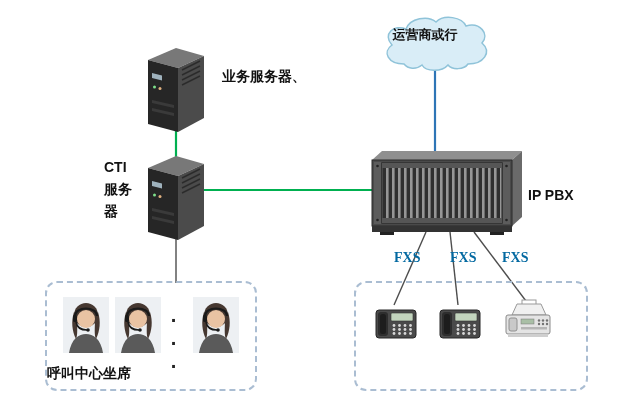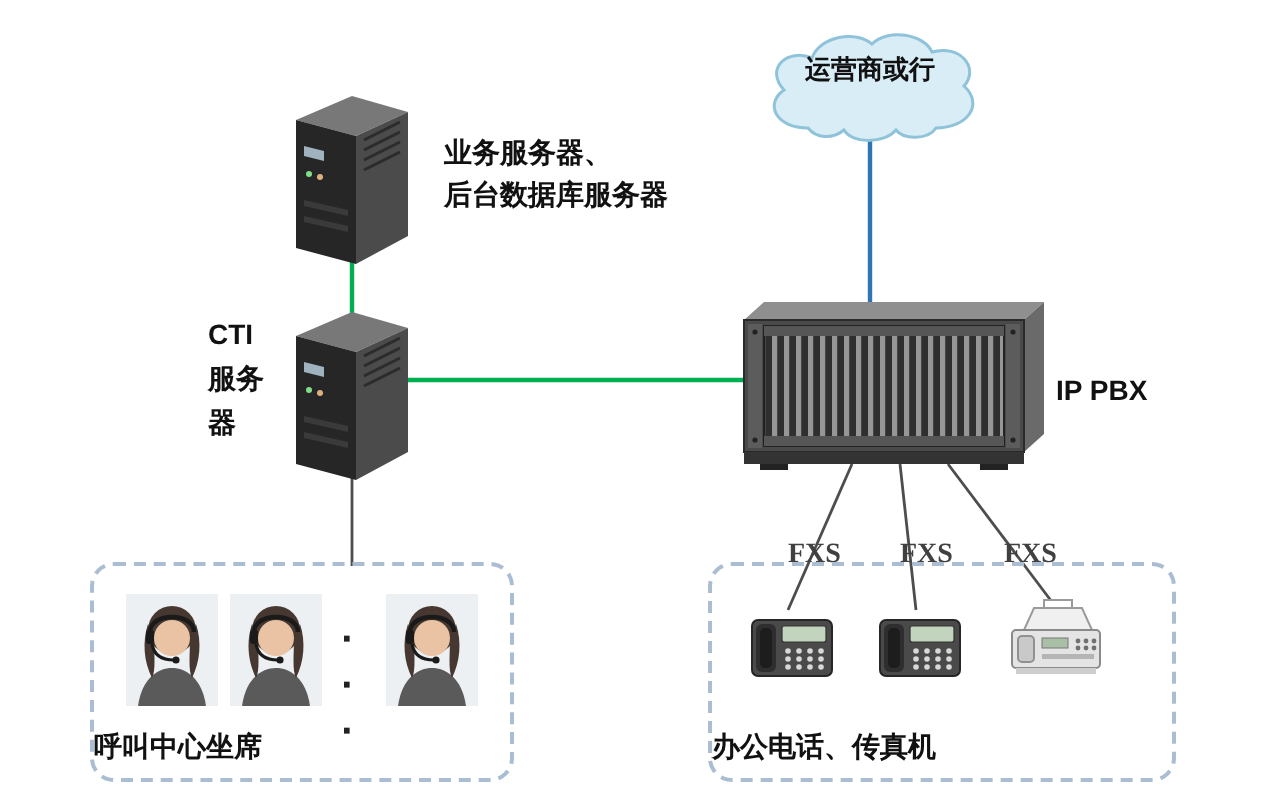--- a/index.html
+++ b/index.html
@@ -8,21 +8,21 @@
     position:relative; width:640px; height:400px; background:#ffffff;
     font-family:"Liberation Sans", sans-serif; overflow:hidden;
   }
   .connectors { position:absolute; left:0; top:0; pointer-events:none; }
   .label { position:absolute; color:#111; font-weight:700; font-size:14px; line-height:21px; }
   .label-cti { line-height:22px; }
   .group-box { position:absolute; border:2px dashed #aabdd2; border-radius:12px; }
   .group-label { position:absolute; left:0; right:0; top:82px; text-align:left;
                  font-size:14px; font-weight:700; color:#111; }
   .fxs { position:absolute; font-family:"Liberation Serif", serif; font-size:14px;
-         font-weight:700; color:#404040;margin-top:20px; }
+         font-weight:700; color:#0369a1; }
   .dots { position:absolute; font-size:20px; font-weight:700; letter-spacing:6px; color:#222; }
   .cloud-text { position:absolute; text-align:center; font-size:13px; font-weight:700;
                 line-height:18px; color:#111; }
   .node-graphic { position:absolute; }
 </style>
 </head>
 <body>
 
 <div class="canvas">
 
@@ -47,21 +47,20 @@
       <line x1="42" y1="43" x2="60" y2="34" stroke="#2c2c2c" stroke-width="1.5"></line>
       <polygon points="12,31 22,33.5 22,38.5 12,36" fill="#9fb2bd"></polygon>
       <circle cx="14.5" cy="45" r="1.5" fill="#7fe08a"></circle>
       <circle cx="20" cy="46.5" r="1.5" fill="#e0b07f"></circle>
       <polygon points="12,58 34,63 34,66 12,61" fill="#3a3a3a"></polygon>
       <polygon points="12,66 34,71 34,74 12,69" fill="#3a3a3a"></polygon>
     </svg>
   </div>
   <div class="label" style="left:222px; top:50px;margin-top:16px;">
     <div>业务服务器、</div>
-    <div>后台数据库服务器</div>
   </div>
 
   <div class="node-graphic" style="left:140px; top:150px;">
     <svg width="72" height="92" viewBox="0 0 72 92">
       <polygon points="8,18 36,6 64,14 38,26" fill="#787878"></polygon>
       <polygon points="8,18 38,26 38,90 8,82" fill="#262626"></polygon>
       <polygon points="38,26 64,14 64,76 38,90" fill="#4b4b4b"></polygon>
       <line x1="42" y1="28" x2="60" y2="19" stroke="#2c2c2c" stroke-width="1.5"></line>
       <line x1="42" y1="33" x2="60" y2="24" stroke="#2c2c2c" stroke-width="1.5"></line>
       <line x1="42" y1="38" x2="60" y2="29" stroke="#2c2c2c" stroke-width="1.5"></line>
@@ -79,21 +78,21 @@
     <div>器</div>
   </div>
 
   <div class="node-graphic" style="left:376px; top:12px;">
     <svg width="118" height="66" viewBox="0 0 118 66">
       <path d="M28,52 C12,52 6,40 16,33 C6,22 18,12 30,17 C34,6 52,3 60,10 C68,2 86,5 90,14
                C104,10 114,22 106,31 C116,40 108,52 92,52 C88,58 76,58 72,53 C66,60 50,60 46,53
                C40,58 32,57 28,52 Z" fill="#d9edf7" stroke="#8fc3d9" stroke-width="1.5"></path>
     </svg>
   </div>
-  <div class="cloud-text" style="left:378px; top:26px; width:114px;">
+  <div class="cloud-text" style="left:368px; top:26px; width:114px;">
     <div>运营商或行</div>
   </div>
 
   <div class="node-graphic" style="left:368px; top:148px;">
     <svg width="158" height="88" viewBox="0 0 158 88">
       <defs>
         <pattern id="slats" width="6" height="8" patternUnits="userSpaceOnUse">
           <rect width="6" height="8" fill="#2f2f2f"></rect>
           <rect width="2.6" height="8" fill="#969696"></rect>
         </pattern>
@@ -225,16 +224,15 @@
             <circle cx="41" cy="21.5" r="1.2"></circle>
             <circle cx="45" cy="21.5" r="1.2"></circle>
           <circle cx="37" cy="25" r="1.2"></circle>
             <circle cx="41" cy="25" r="1.2"></circle>
             <circle cx="45" cy="25" r="1.2"></circle>
         </g>
         <rect x="19" y="28" width="26" height="2.5" fill="#b5b5b5"></rect>
         <rect x="6" y="35" width="40" height="3" fill="#cfcfcf"></rect>
       </svg>
     </div>
-    <div class="group-label">办公电话、传真机</div>
   </div>
 
 </div>
 
 </body></html>

